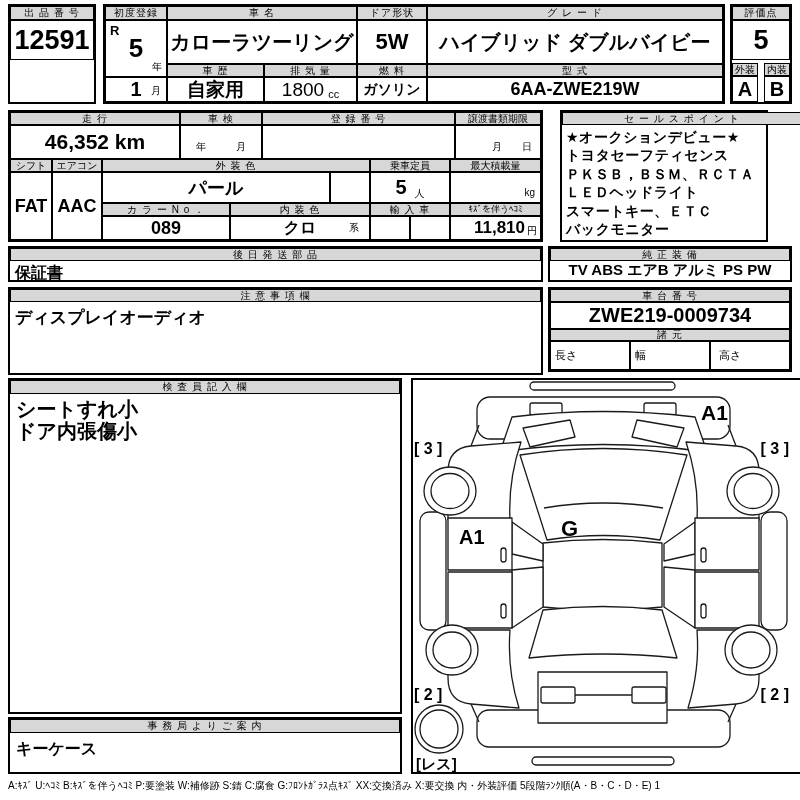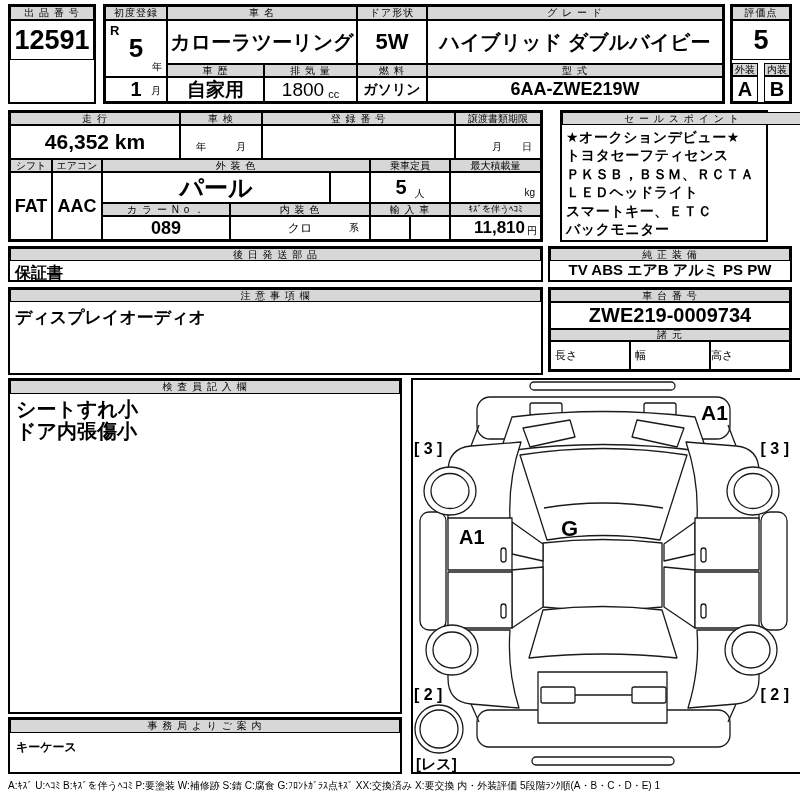--- a/index.html
+++ b/index.html
@@ -81,36 +81,36 @@
     <div class="cell hdr" style="left:445px;top:0;width:86px;height:13px;letter-spacing:0">譲渡書類期限</div>
     <div class="cell bottom" style="left:445px;top:13px;width:86px;height:34px;justify-content:flex-end;gap:20px;padding:0 8px 4px 0">
       <span class="small">月</span>
       <span class="small">日</span>
     </div>
     <div class="cell hdr" style="left:0;top:47px;width:42px;height:13px;letter-spacing:0">シフト</div>
     <div class="cell hdr" style="left:42px;top:47px;width:50px;height:13px;letter-spacing:0">エアコン</div>
     <div class="cell val" style="left:0;top:60px;width:42px;height:68px;font-size:18px">FAT</div>
     <div class="cell val" style="left:42px;top:60px;width:50px;height:68px;font-size:18px">AAC</div>
     <div class="cell hdr" style="left:92px;top:47px;width:268px;height:13px">外 装 色</div>
-    <div class="cell val" style="left:92px;top:60px;width:228px;height:31px;font-size:24px">パール</div>
+    <div class="cell val" style="left:92px;top:60px;width:228px;height:31px;font-size:18px">パール</div>
     <div class="cell" style="left:320px;top:60px;width:40px;height:31px"></div>
     <div class="cell hdr" style="left:360px;top:47px;width:80px;height:13px;letter-spacing:0">乗車定員</div>
     <div class="cell" style="left:360px;top:60px;width:80px;height:31px">
       <span style="font-size:20px;font-weight:bold">5</span>
       <span style="font-size:10px;margin:12px 0 0 8px">人</span>
     </div>
     <div class="cell hdr" style="left:440px;top:47px;width:91px;height:13px;letter-spacing:0">最大積載量</div>
     <div class="cell bottom right" style="left:440px;top:60px;width:91px;height:31px;padding:0 5px 4px 0">
       <span class="small">kg</span>
     </div>
     <div class="cell hdr" style="left:92px;top:91px;width:128px;height:13px">カ ラ ー N o ．</div>
     <div class="cell val" style="left:92px;top:104px;width:128px;height:24px;font-size:18px">089</div>
     <div class="cell hdr" style="left:220px;top:91px;width:140px;height:13px">内 装 色</div>
     <div class="cell" style="left:220px;top:104px;width:140px;height:24px">
-      <span style="font-size:12px;font-weight:normal">クロ</span>
+      <span style="font-size:16px;font-weight:bold">クロ</span>
       <span style="position:absolute;right:10px;bottom:4px;font-size:10px">系</span>
     </div>
     <div class="cell hdr" style="left:360px;top:91px;width:80px;height:13px">輸 入 車</div>
     <div class="cell" style="left:360px;top:104px;width:40px;height:24px"></div>
     <div class="cell" style="left:400px;top:104px;width:40px;height:24px"></div>
     <div class="cell hdr" style="left:440px;top:91px;width:91px;height:13px;font-size:9px;letter-spacing:0">ｷｽﾞを伴うﾍｺﾐ</div>
     <div class="cell right" style="left:440px;top:104px;width:91px;height:24px;padding-right:3px">
       <span style="font-size:17px;font-weight:bold">11,810</span>
       <span style="font-size:10px;margin:6px 0 0 2px">円</span>
     </div>
@@ -142,34 +142,34 @@
     <div class="cell hdr" style="left:0;top:0;width:531px;height:13px">注 意 事 項 欄</div>
     <div class="lines" style="left:5px;top:17px;font-size:17px">ディスプレイオーディオ</div>
   </div>
 
   <div class="box" style="left:548px;top:287px;width:244px;height:85px">
     <div class="cell hdr" style="left:0;top:0;width:240px;height:13px">車 台 番 号</div>
     <div class="cell val" style="left:0;top:13px;width:240px;height:27px;font-size:20px">ZWE219-0009734</div>
     <div class="cell hdr" style="left:0;top:40px;width:240px;height:12px">諸 元</div>
     <div class="cell left" style="left:0;top:52px;width:80px;height:29px;padding-left:4px;font-size:11px">長さ</div>
     <div class="cell left" style="left:80px;top:52px;width:80px;height:29px;padding-left:4px;font-size:11px">幅</div>
-    <div class="cell left" style="left:160px;top:52px;width:80px;height:29px;padding-left:0;font-size:11px">高さ</div>
+    <div class="cell left" style="left:160px;top:52px;width:80px;height:29px;padding-left:8px;font-size:11px">高さ</div>
   </div>
 
   <div class="box" style="left:8px;top:378px;width:394px;height:336px">
     <div class="cell hdr" style="left:0;top:0;width:390px;height:14px">検 査 員 記 入 欄</div>
     <div class="lines" style="left:6px;top:18px;font-size:20px;line-height:22px">
       <div>シートすれ小</div>
       <div>ドア内張傷小</div>
     </div>
   </div>
 
   <div class="box" style="left:8px;top:717px;width:394px;height:57px">
     <div class="cell hdr" style="left:0;top:0;width:390px;height:14px">事 務 局 よ り ご 案 内</div>
-    <div class="lines" style="left:6px;top:20px;font-size:12px">キーケース</div>
+    <div class="lines" style="left:6px;top:20px;font-size:16px">キーケース</div>
   </div>
 
   <div class="box" style="left:411px;top:378px;width:442px;height:396px">
     <svg width="377" height="392" viewBox="0 0 377 392" fill="#ffffff" stroke="#1a1a1a" stroke-width="1.3" stroke-linejoin="round">
 
       <rect x="117" y="2" width="145" height="8" rx="4"></rect>
       <rect x="119" y="377" width="142" height="8" rx="4"></rect>
 
       <rect x="64" y="17" width="253" height="42" rx="13"></rect>
       <rect x="117" y="23" width="32" height="12" rx="2"></rect>

